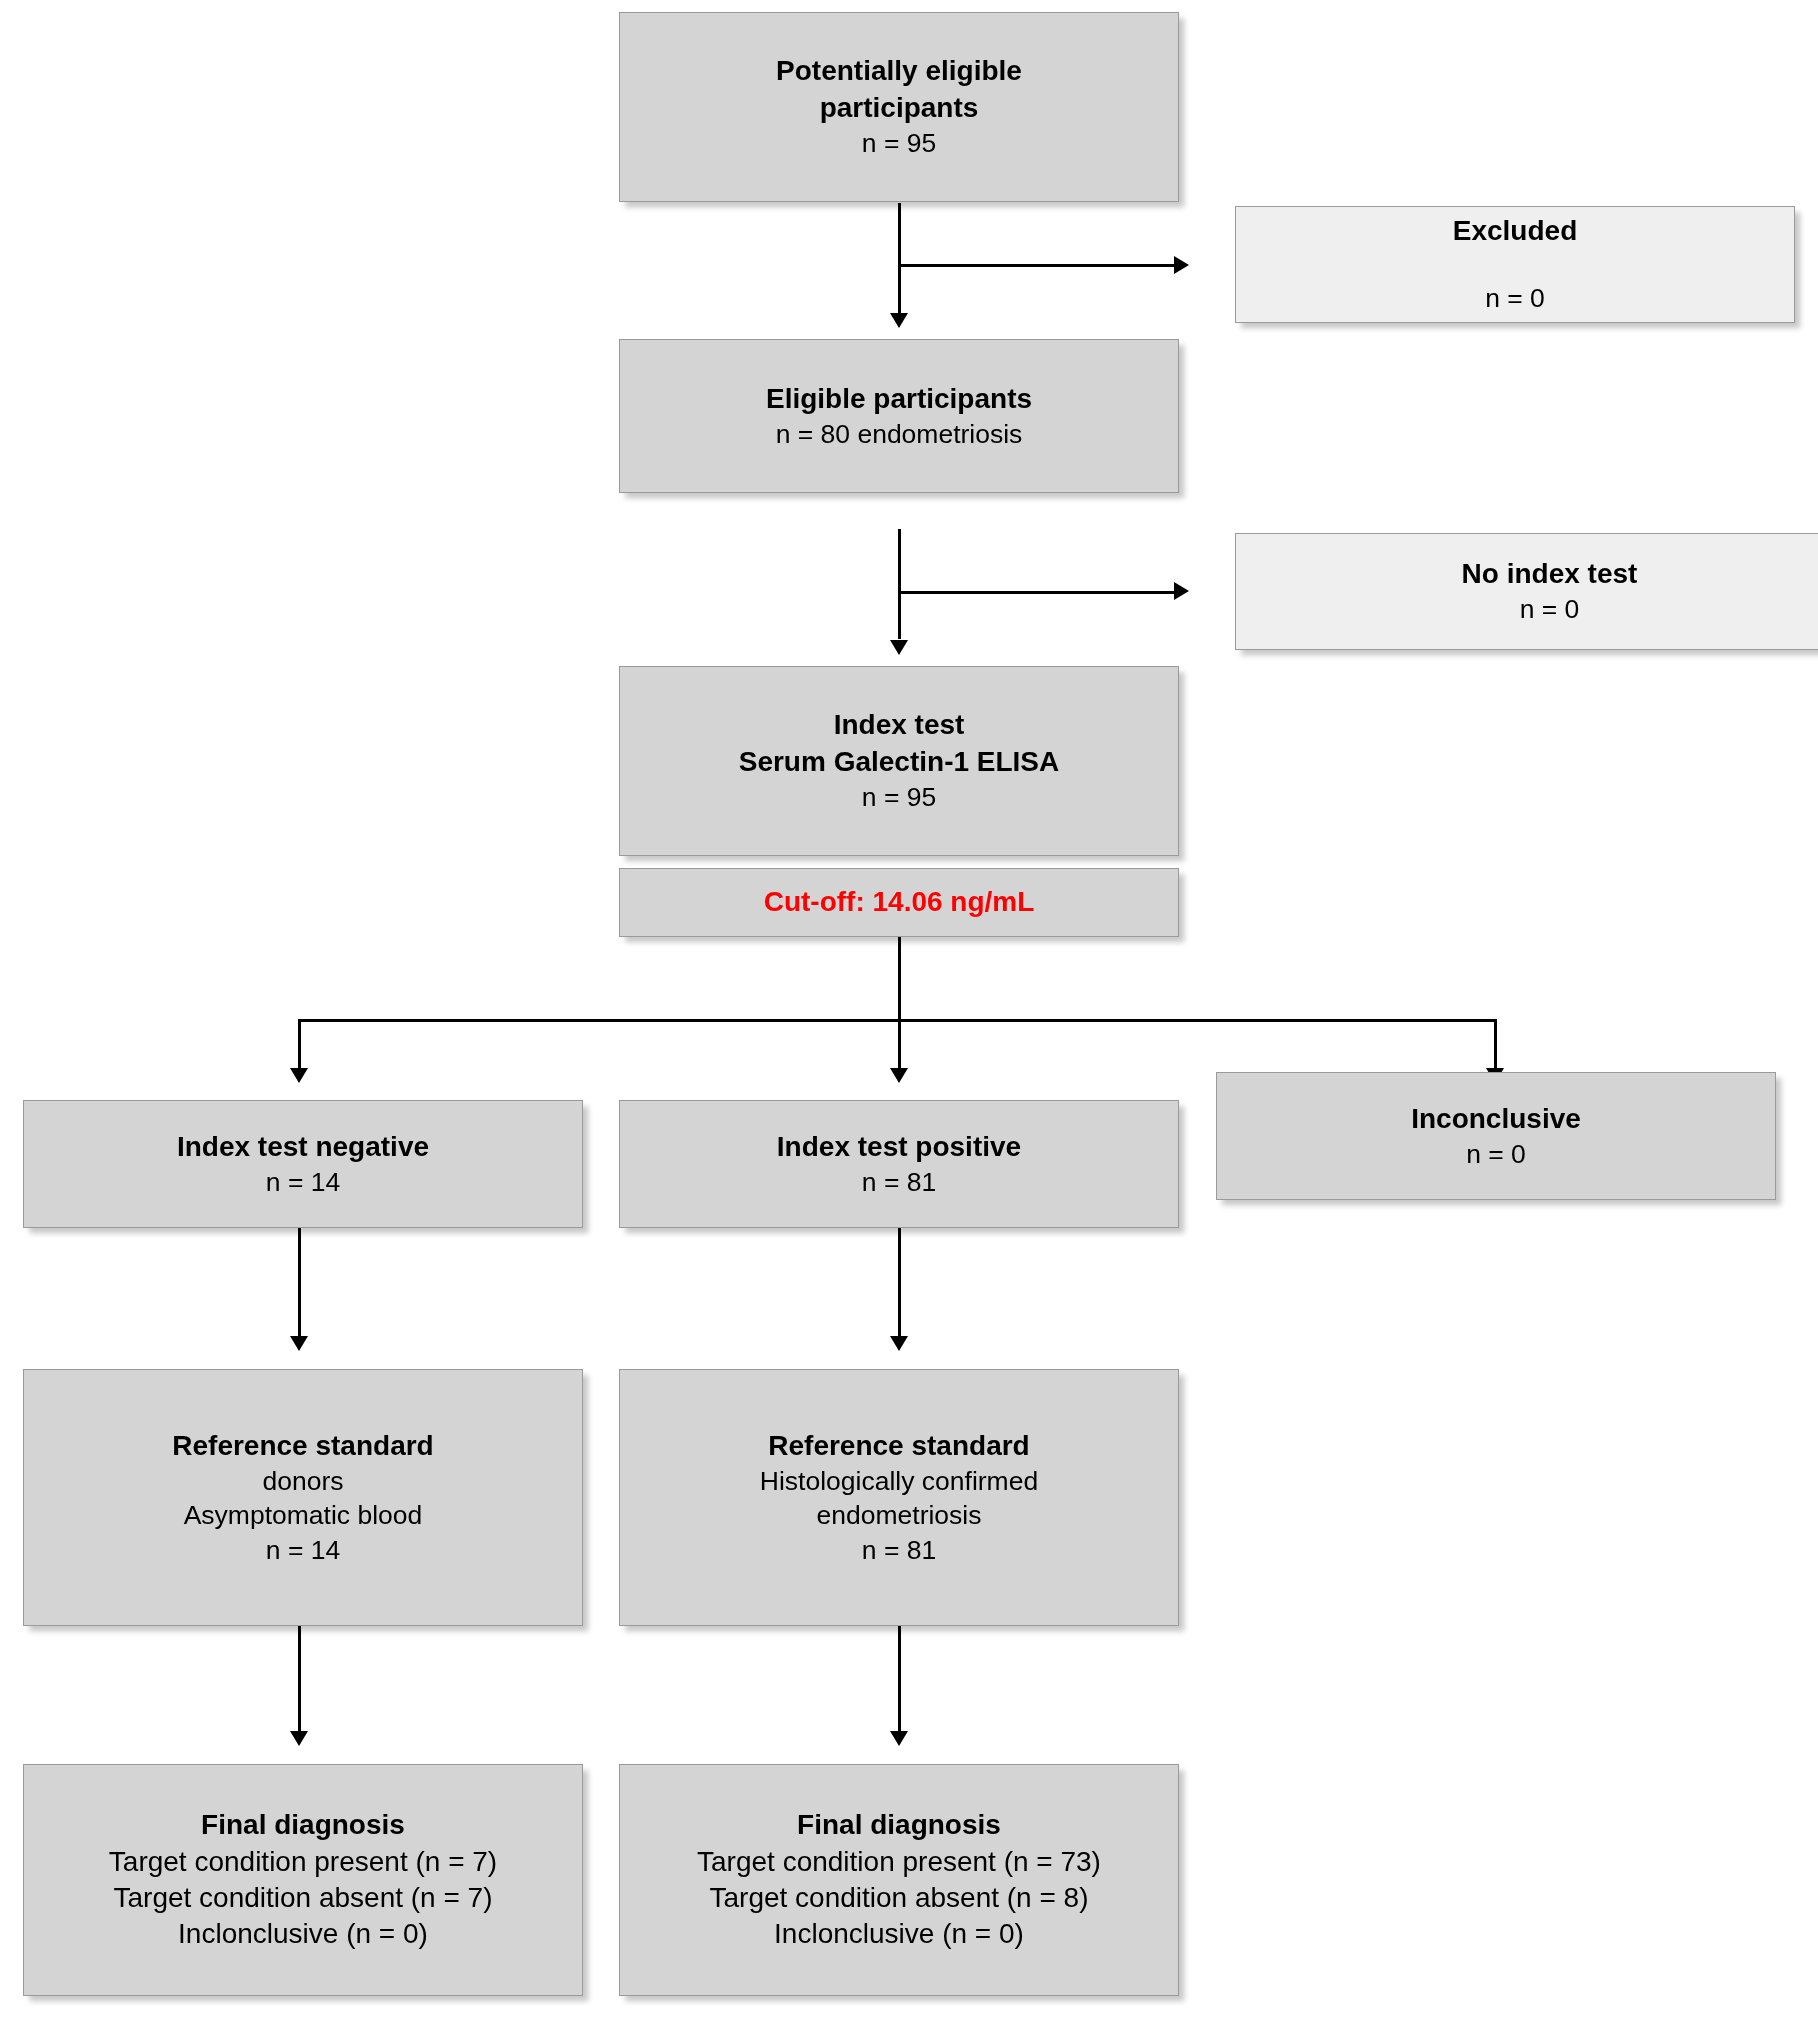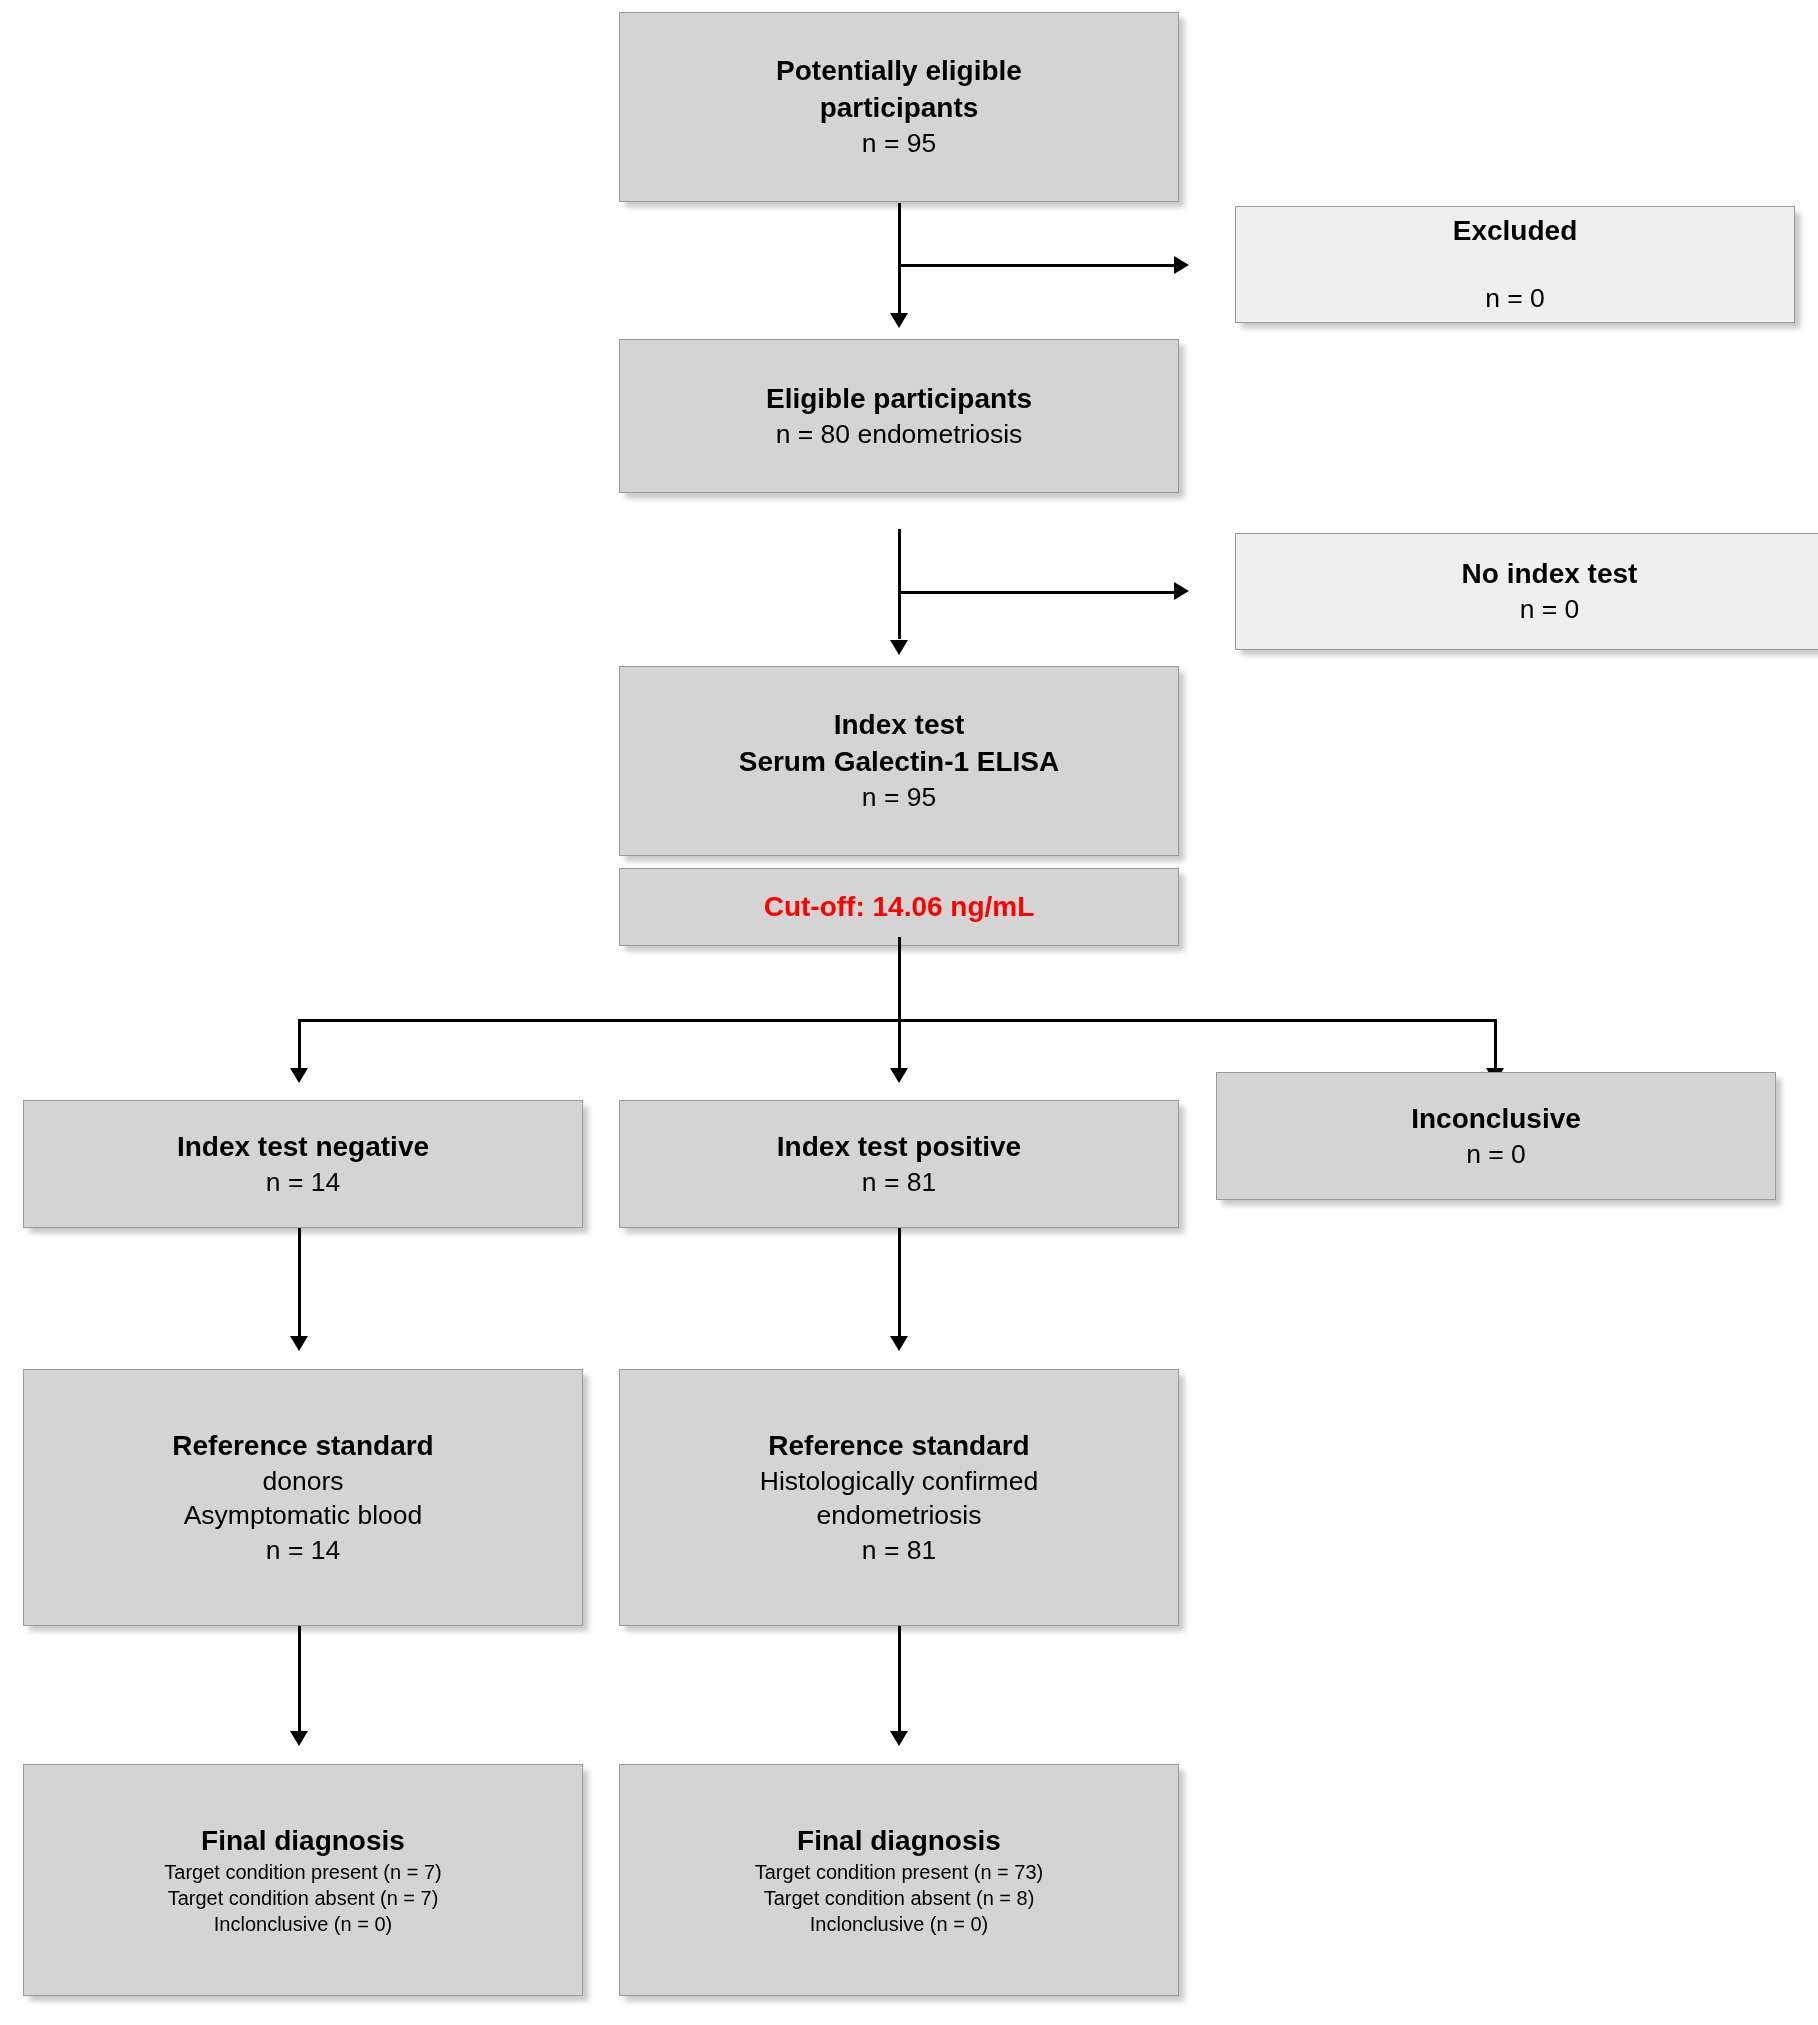--- a/index.html
+++ b/index.html
@@ -43,21 +43,21 @@
   }
   .bold {
     font-weight: bold;
   }
   .red {
     color: #ff0000;
     font-weight: bold;
   }
   .f50 { font-size: 28px; }
   .f48 { font-size: 26.5px; }
-  .f44 { font-size: 20px; }
+  .f44 { font-size: 28px; }
 
   
   .vline {
     position: absolute;
     background: #000000;
     width: 2.8px;
   }
   .hline {
     position: absolute;
     background: #000000;
@@ -117,21 +117,21 @@
     <span class="ln bold f50">No index test</span>
     <span class="ln f48">n = 0</span>
   </div>
 
   <div class="box" style="left:619px; top:666px; width:560px; height:190px;">
     <span class="ln bold f50">Index test</span>
     <span class="ln bold f50">Serum Galectin-1 ELISA</span>
     <span class="ln f48">n = 95</span>
   </div>
 
-  <div class="box" style="left:619px; top:868px; width:560px; height:78px;">
+  <div class="box" style="left:619px; top:868px; width:560px; height:69px;">
     <span class="ln red f50">Cut-off: 14.06 ng/mL</span>
   </div>
 
   <div class="vline" style="left:898px; top:937px; height:83px;"></div>
   <div class="hline" style="left:298px; top:1019px; width:1199px;"></div>
   <div class="vline" style="left:298px; top:1019px; height:50px;"></div>
   <div class="vline" style="left:898px; top:1019px; height:50px;"></div>
   <div class="vline" style="left:1494px; top:1019px; height:50px;"></div>
   <div class="arrow-down" style="left:290px; top:1068px;"></div>
   <div class="arrow-down" style="left:890px; top:1068px;"></div>

